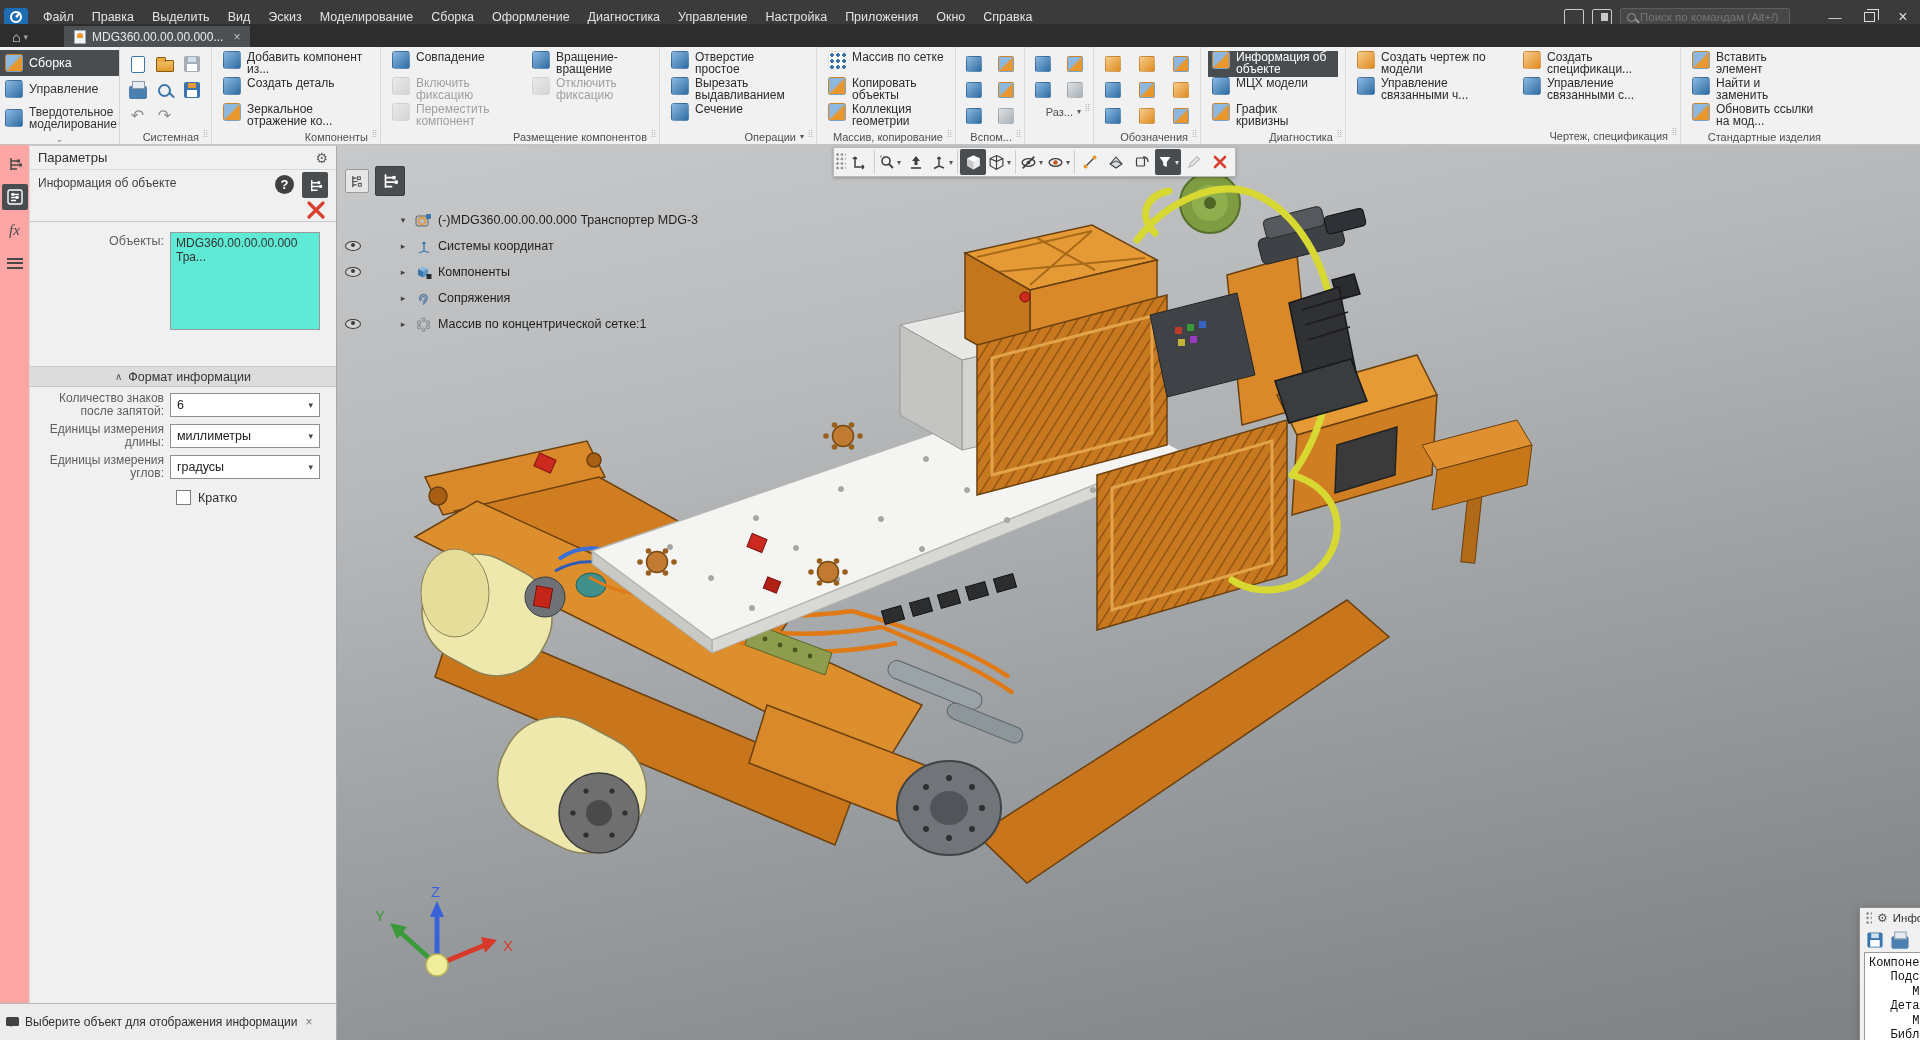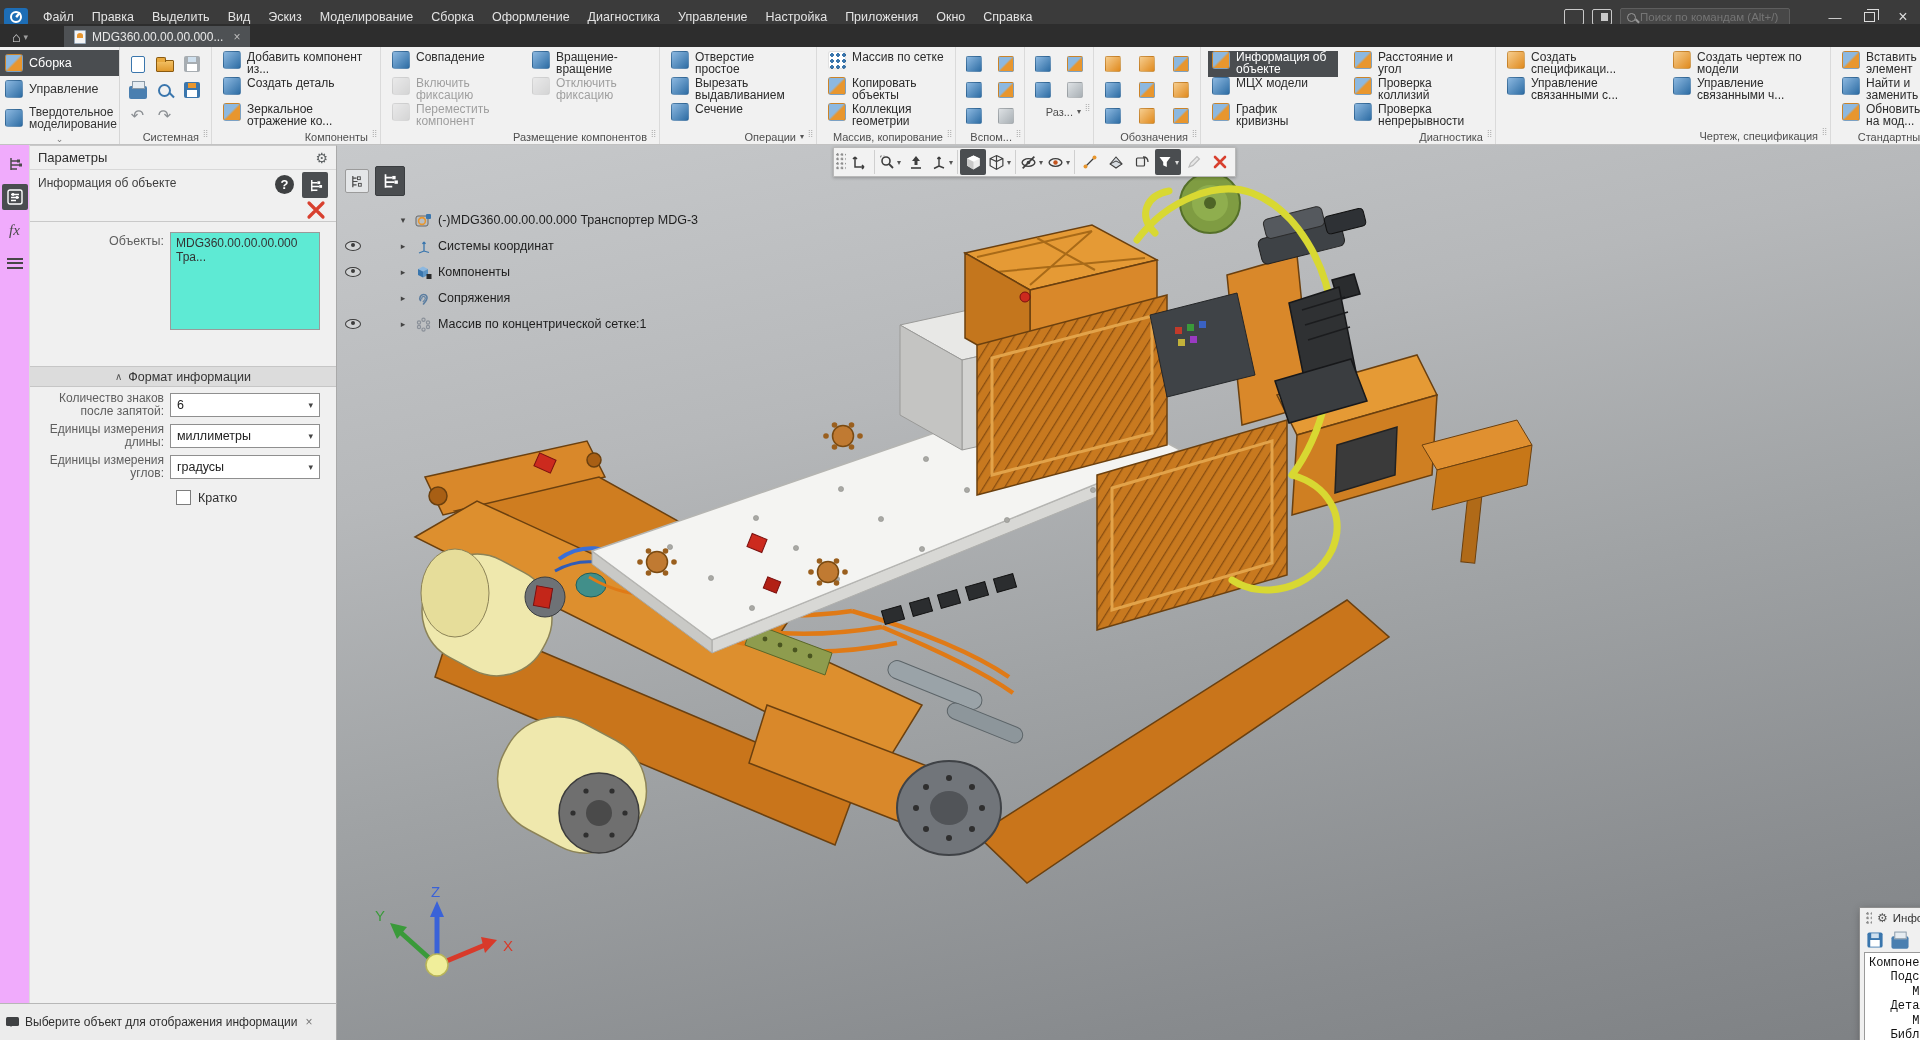--- a/index.html
+++ b/index.html
@@ -66,21 +66,21 @@
   .ic-save::after{content:"";position:absolute;left:3px;bottom:1px;width:10px;height:7px;background:#fff}
   .ic-save.dis{background:#a7adb2}
   .ic-save.alt::before{background:#e8962e}
   .ic-print{width:18px;height:13px;background:#4a7fb0;border-radius:2px;position:relative;margin-top:4px}
   .ic-print::before{content:"";position:absolute;left:3px;top:-5px;width:11px;height:6px;background:#e6ecf1;border:1px solid #8a9aa8}
   .ic-mag{width:13px;height:13px;border:2.2px solid #3a76ad;border-radius:50%;position:relative}
   .ic-mag::after{content:"";position:absolute;width:7px;height:2.2px;background:#3a76ad;transform:rotate(45deg);right:-6px;bottom:-2px}
   .uglyph{font-family:"DejaVu Sans",sans-serif;font-size:16px;color:#8b8f93;line-height:16px}
 
   
-  #sidestrip{position:absolute;left:0;top:145px;width:30px;bottom:19px;background:#f0abfc;border-right:1px solid #dcdcdc;display:flex;flex-direction:column;align-items:center;padding-top:6px;gap:7px;z-index:30}
+  #sidestrip{position:absolute;left:0;top:145px;width:30px;bottom:19px;background:#fca5a5;border-right:1px solid #dcdcdc;display:flex;flex-direction:column;align-items:center;padding-top:6px;gap:7px;z-index:30}
   .stripbtn{width:26px;height:26px;display:flex;align-items:center;justify-content:center;border-radius:2px;color:#4a4a4a}
   .stripbtn.active{background:#4a4d50;color:#fff}
   .stripbtn .fx{font-family:"Liberation Serif",serif;font-style:italic;font-size:15px}
   .bars{width:16px;height:11px;border-top:2.6px solid #474747;border-bottom:2.6px solid #474747;position:relative}
   .bars::after{content:"";position:absolute;left:0;top:2.1px;width:16px;height:2.6px;background:#474747}
 
   
   #params{position:absolute;left:30px;top:145px;width:307px;bottom:19px;background:#f0f0f0;border-right:1px solid #a9a9a9;border-top:1px solid #c9c9c9;z-index:30}
   .phead{height:24px;display:flex;align-items:center;padding:0 8px;border-bottom:1px solid #d8d8d8;font-size:13px;color:#2e2e2e}
   .phead .gear{margin-left:auto;color:#5f6365;font-family:"DejaVu Sans",sans-serif;font-size:14px}
@@ -386,61 +386,47 @@
           </div>
         <div class="rbtn">
             <span class="ric b"></span>
             <span class="rlbl">МЦХ модели</span>
           </div>
         <div class="rbtn">
             <span class="ric m"></span>
             <span class="rlbl" style="max-width:70px">График кривизны</span>
           </div>
       </div>
-      <div class="rcol">
-        <div class="rbtn">
-            <span class="ric m"></span>
-            <span class="rlbl" style="max-width:98px">Расстояние и угол</span>
-          </div>
-        <div class="rbtn">
-            <span class="ric m"></span>
-            <span class="rlbl" style="max-width:76px">Проверка коллизий</span>
-          </div>
-        <div class="rbtn">
-            <span class="ric b"></span>
-            <span class="rlbl" style="max-width:106px">Проверка непрерывности</span>
-          </div>
-      </div>
     </div>
     <div class="rgl">
         <span>Диагностика</span>
         <span class="dots">⁞⁞</span>
       </div>
   </div>
 
   <div class="rgroup">
     <div class="rgc">
       <div class="rcol">
         <div class="rbtn">
             <span class="ric o"></span>
-            <span class="rlbl" style="max-width:108px">Создать спецификаци...</span>
+            <span class="rlbl" style="max-width:112px">Создать чертеж по модели</span>
           </div>
         <div class="rbtn">
             <span class="ric b"></span>
-            <span class="rlbl" style="max-width:122px">Управление связанными с...</span>
+            <span class="rlbl" style="max-width:122px">Управление связанными ч...</span>
           </div>
       </div>
       <div class="rcol">
         <div class="rbtn">
             <span class="ric o"></span>
-            <span class="rlbl" style="max-width:112px">Создать чертеж по модели</span>
+            <span class="rlbl" style="max-width:108px">Создать спецификаци...</span>
           </div>
         <div class="rbtn">
             <span class="ric b"></span>
-            <span class="rlbl" style="max-width:122px">Управление связанными ч...</span>
+            <span class="rlbl" style="max-width:122px">Управление связанными с...</span>
           </div>
       </div>
     </div>
     <div class="rgl">
         <span>Чертеж, спецификация</span>
         <span class="dots">⁞⁞</span>
       </div>
   </div>
 
   <div class="rgroup" style="border-right:none">

